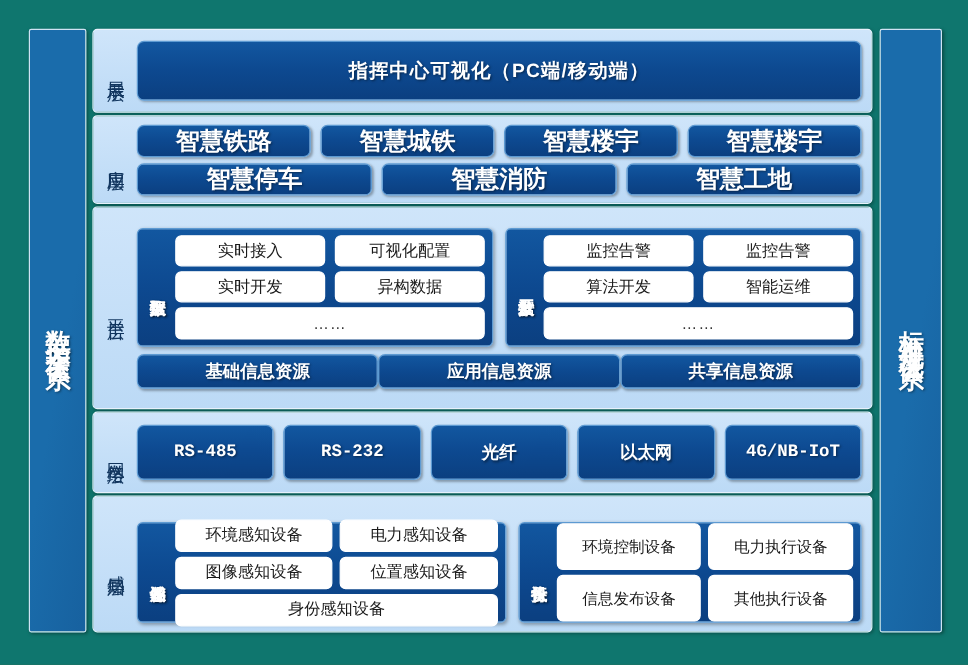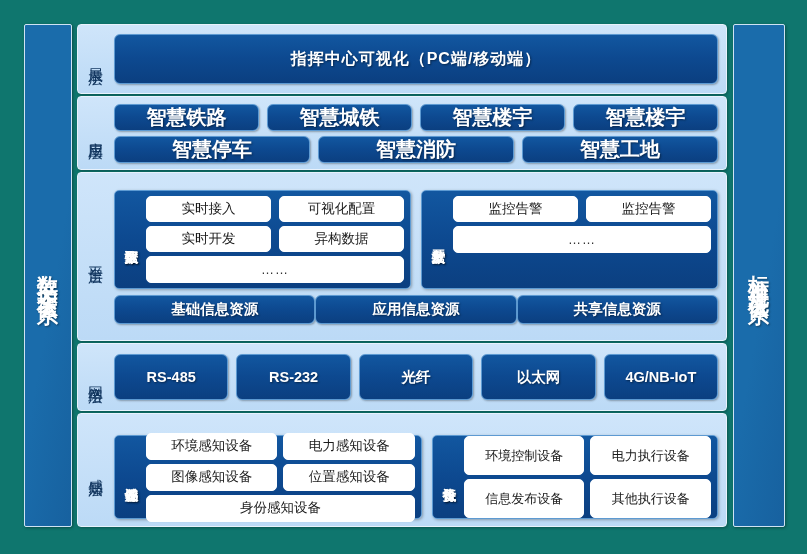--- a/index.html
+++ b/index.html
@@ -110,21 +110,21 @@
     text-align:center;
     height:24px;
   }
   .white.wide{height:25px;}
   .dots{letter-spacing:1px;font-size:13px;color:#333;}
   .resource-row{display:flex;}
   .res-chip{flex:1 1 0;height:27px;font-size:14.5px;}
 
   
   #layer-network{top:343px;height:66px;}
-  .net-chip{height:44px;font-size:14.5px;}
+  .net-chip{height:44px;font-size:14.5px;font-family:Liberation Mono, monospace;}
   #layer-network .layer-body{padding:7px 8px 7px 2px;}
 
   
   #layer-sense{top:413px;height:112px;}
   #layer-sense .layer-body{padding:21px 8px 7px 2px;}
   .sense-wrap{display:flex;gap:10px;height:100%;}
   .sgroup{
     background:linear-gradient(180deg,#1257a0 0%,#0d4990 50%,#0b3f80 100%);
     border:1px solid #5d9ad2;
     border-radius:5px;
@@ -204,20 +204,24 @@
           </div>
         </div>
 
         <div class="pgroup">
           <div class="pgroup-label">数据开发</div>
           <div class="pgroup-cells">
             <div class="row">
               <div class="white">监控告警</div>
               <div class="white">监控告警</div>
             </div>
+            <div class="row">
+              <div class="white">算法开发</div>
+              <div class="white">智能运维</div>
+            </div>
             <div class="white wide dots">……</div>
           </div>
         </div>
 
       </div>
 
       <div class="resource-row">
         <div class="navy res-chip">基础信息资源</div>
         <div class="navy res-chip">应用信息资源</div>
         <div class="navy res-chip">共享信息资源</div>

